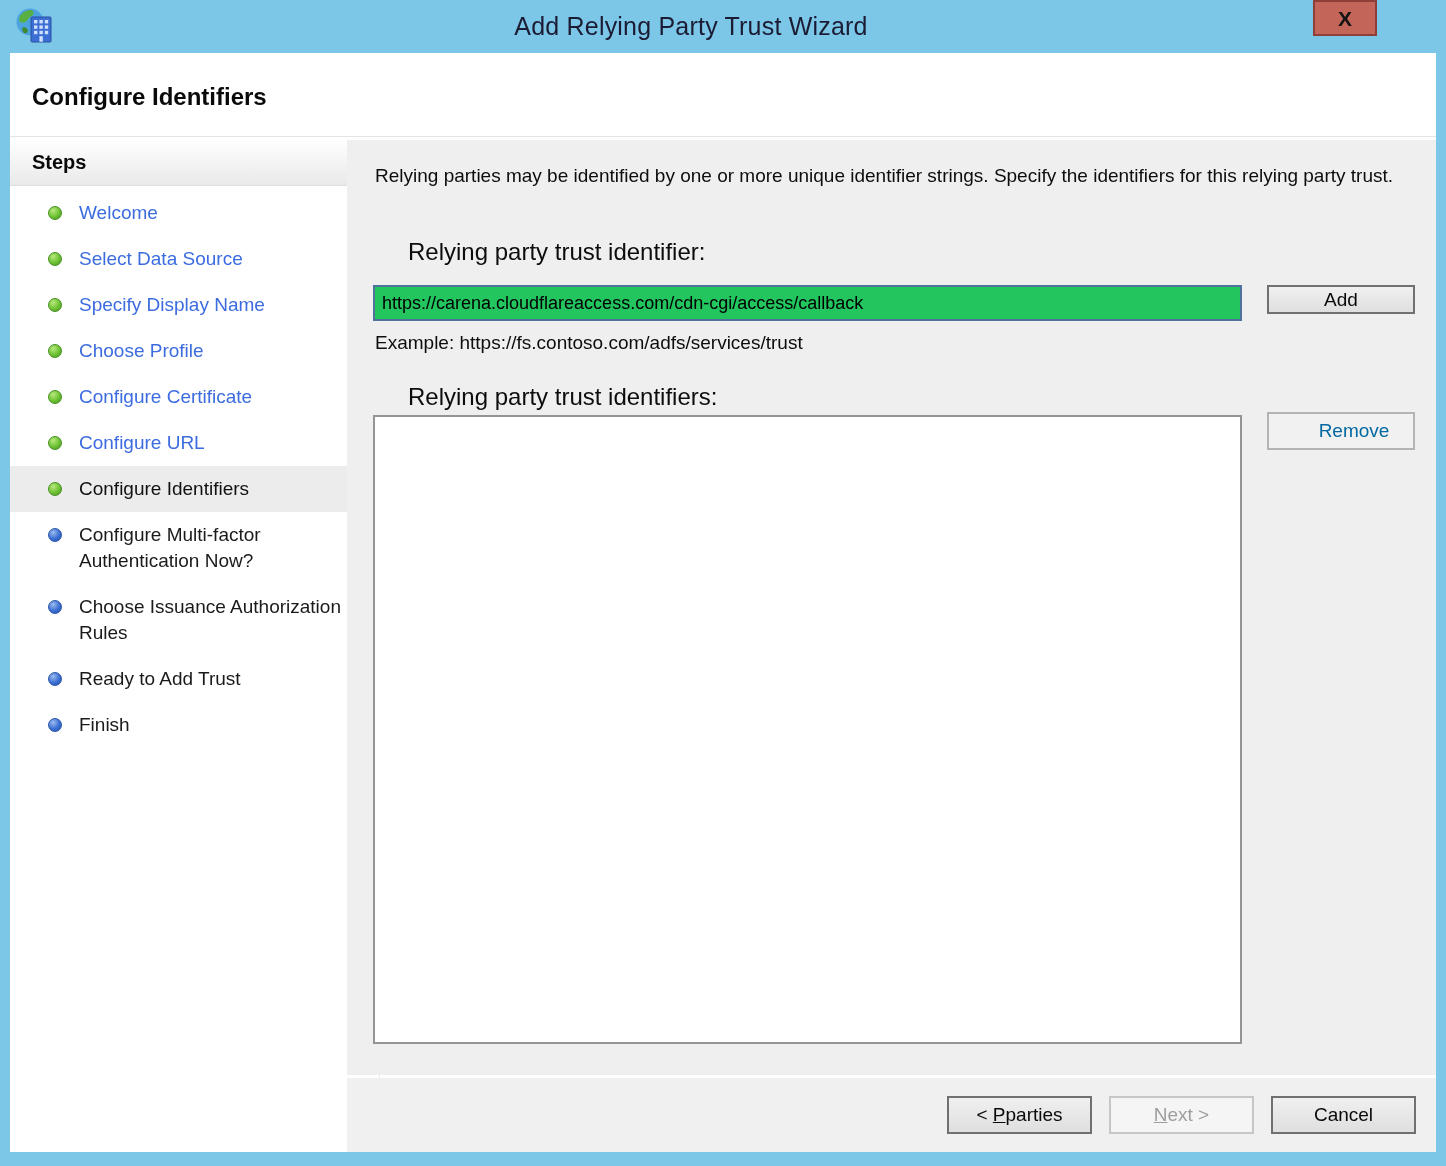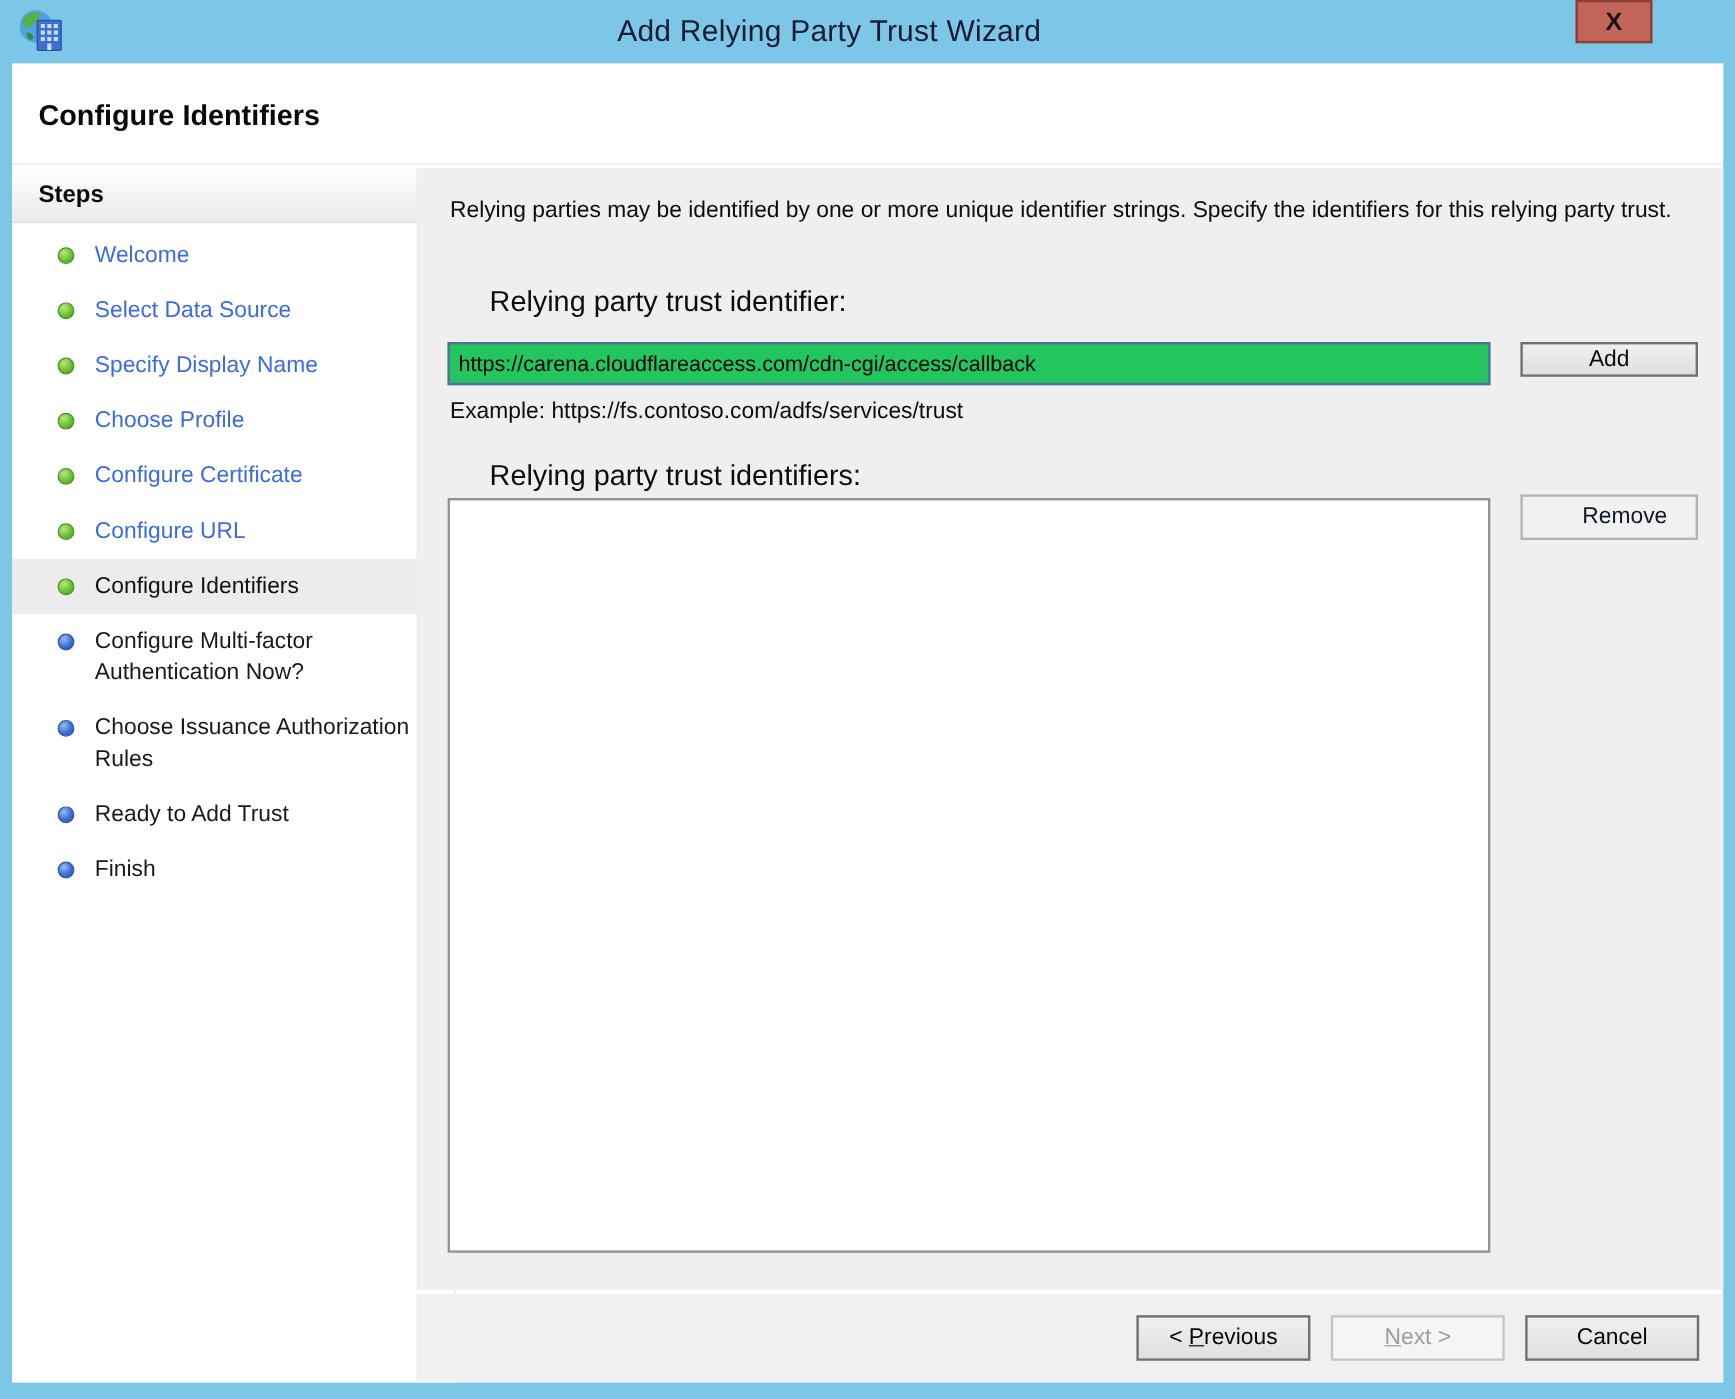--- a/index.html
+++ b/index.html
@@ -116,21 +116,21 @@
     font-size: 19px; color: #0a0a0a; text-align: center;
     background: linear-gradient(#f0f0f0, #dfdfdf);
     border: 2px solid #707070;
     cursor: pointer;
   }
   .btn-add {
     position: absolute; left: 920px; top: 145px; width: 148px; height: 29px;
   }
   .btn-remove {
     position: absolute; left: 920px; top: 272px; width: 148px; height: 38px;
-    background: #f1f1f1; border: 2px solid #b4b4b4; color: #0f172a;
+    background: #f1f1f1; border: 2px solid #b4b4b4; color: #0369a1;
     cursor: default;
     padding-left: 26px;
   }
 
   
   .footer {
     position: absolute; left: 337px; right: 0; bottom: 0; height: 74px;
     background: #f0f0f0;
     display: flex; align-items: center; justify-content: flex-end;
     gap: 17px; padding-right: 20px;
@@ -235,18 +235,18 @@
     <button class="btn btn-add">Add</button>
 
     <div class="example-text">Example: https://fs.contoso.com/adfs/services/trust</div>
 
     <div class="field-label label-identifiers-list">Relying party trust identifiers:</div>
     <div class="identifiers-listbox"></div>
     <button class="btn btn-remove" disabled="">Remove</button>
   </div>
 
   <div class="footer">
-    <button class="btn"><span>&lt; </span><span class="accel">P</span><span>revious</span></button>
+    <button class="btn"><span>&lt; </span><span class="accel">P</span><span>parties</span></button>
     <button class="btn btn-next" disabled=""><span class="accel">N</span><span>ext &gt;</span></button>
     <button class="btn">Cancel</button>
   </div>
 
 </div>
 
 </body></html>

